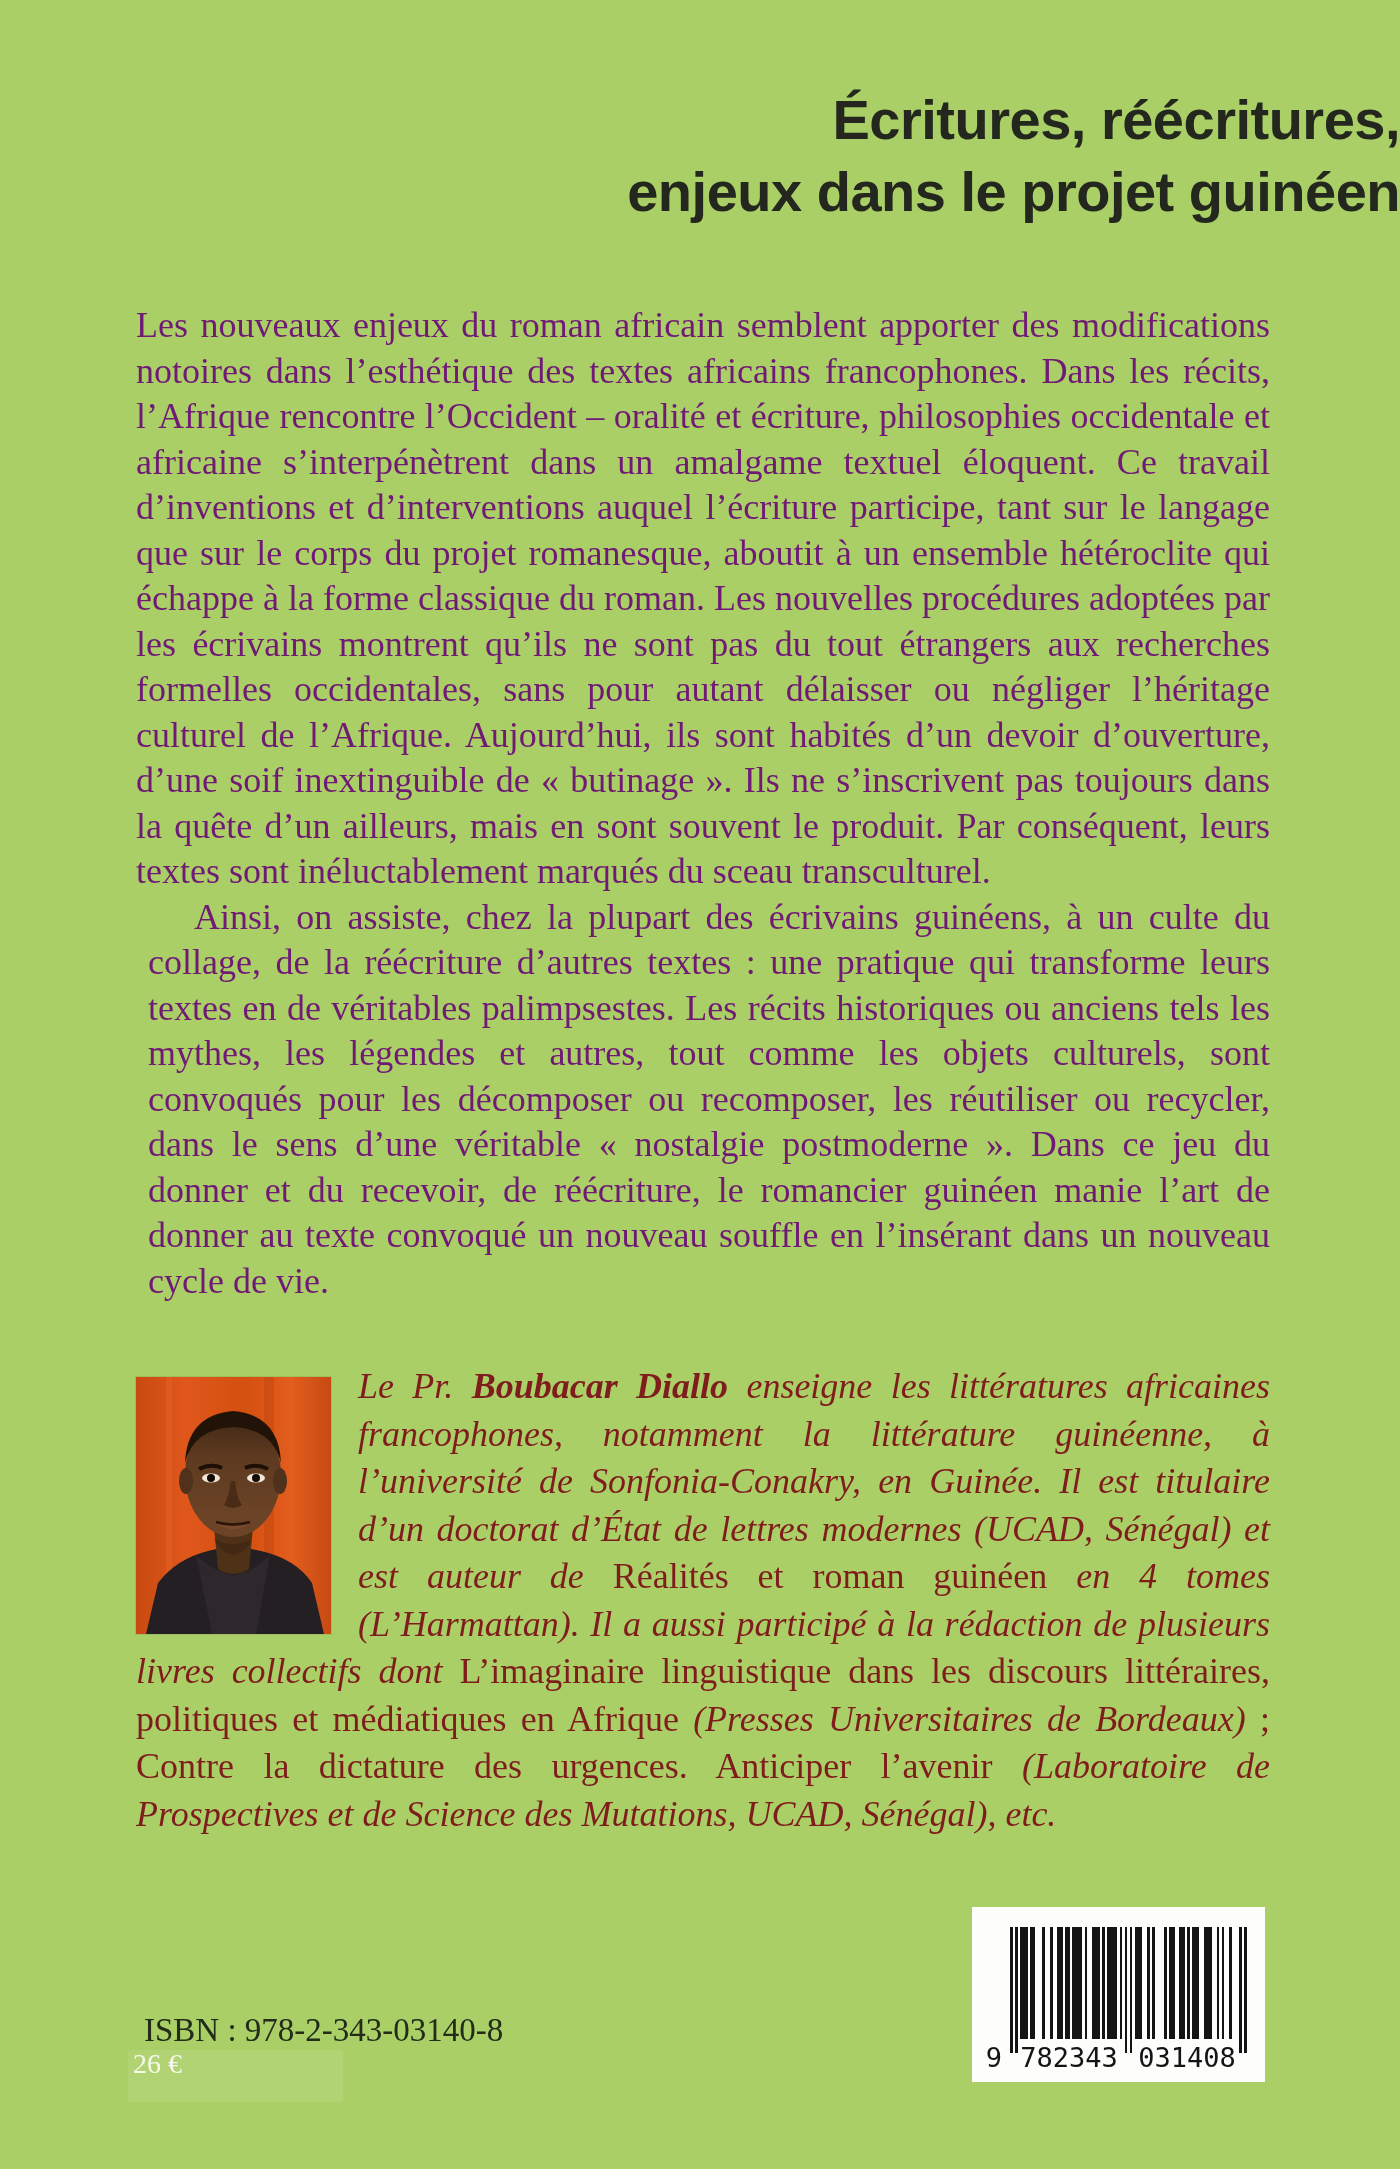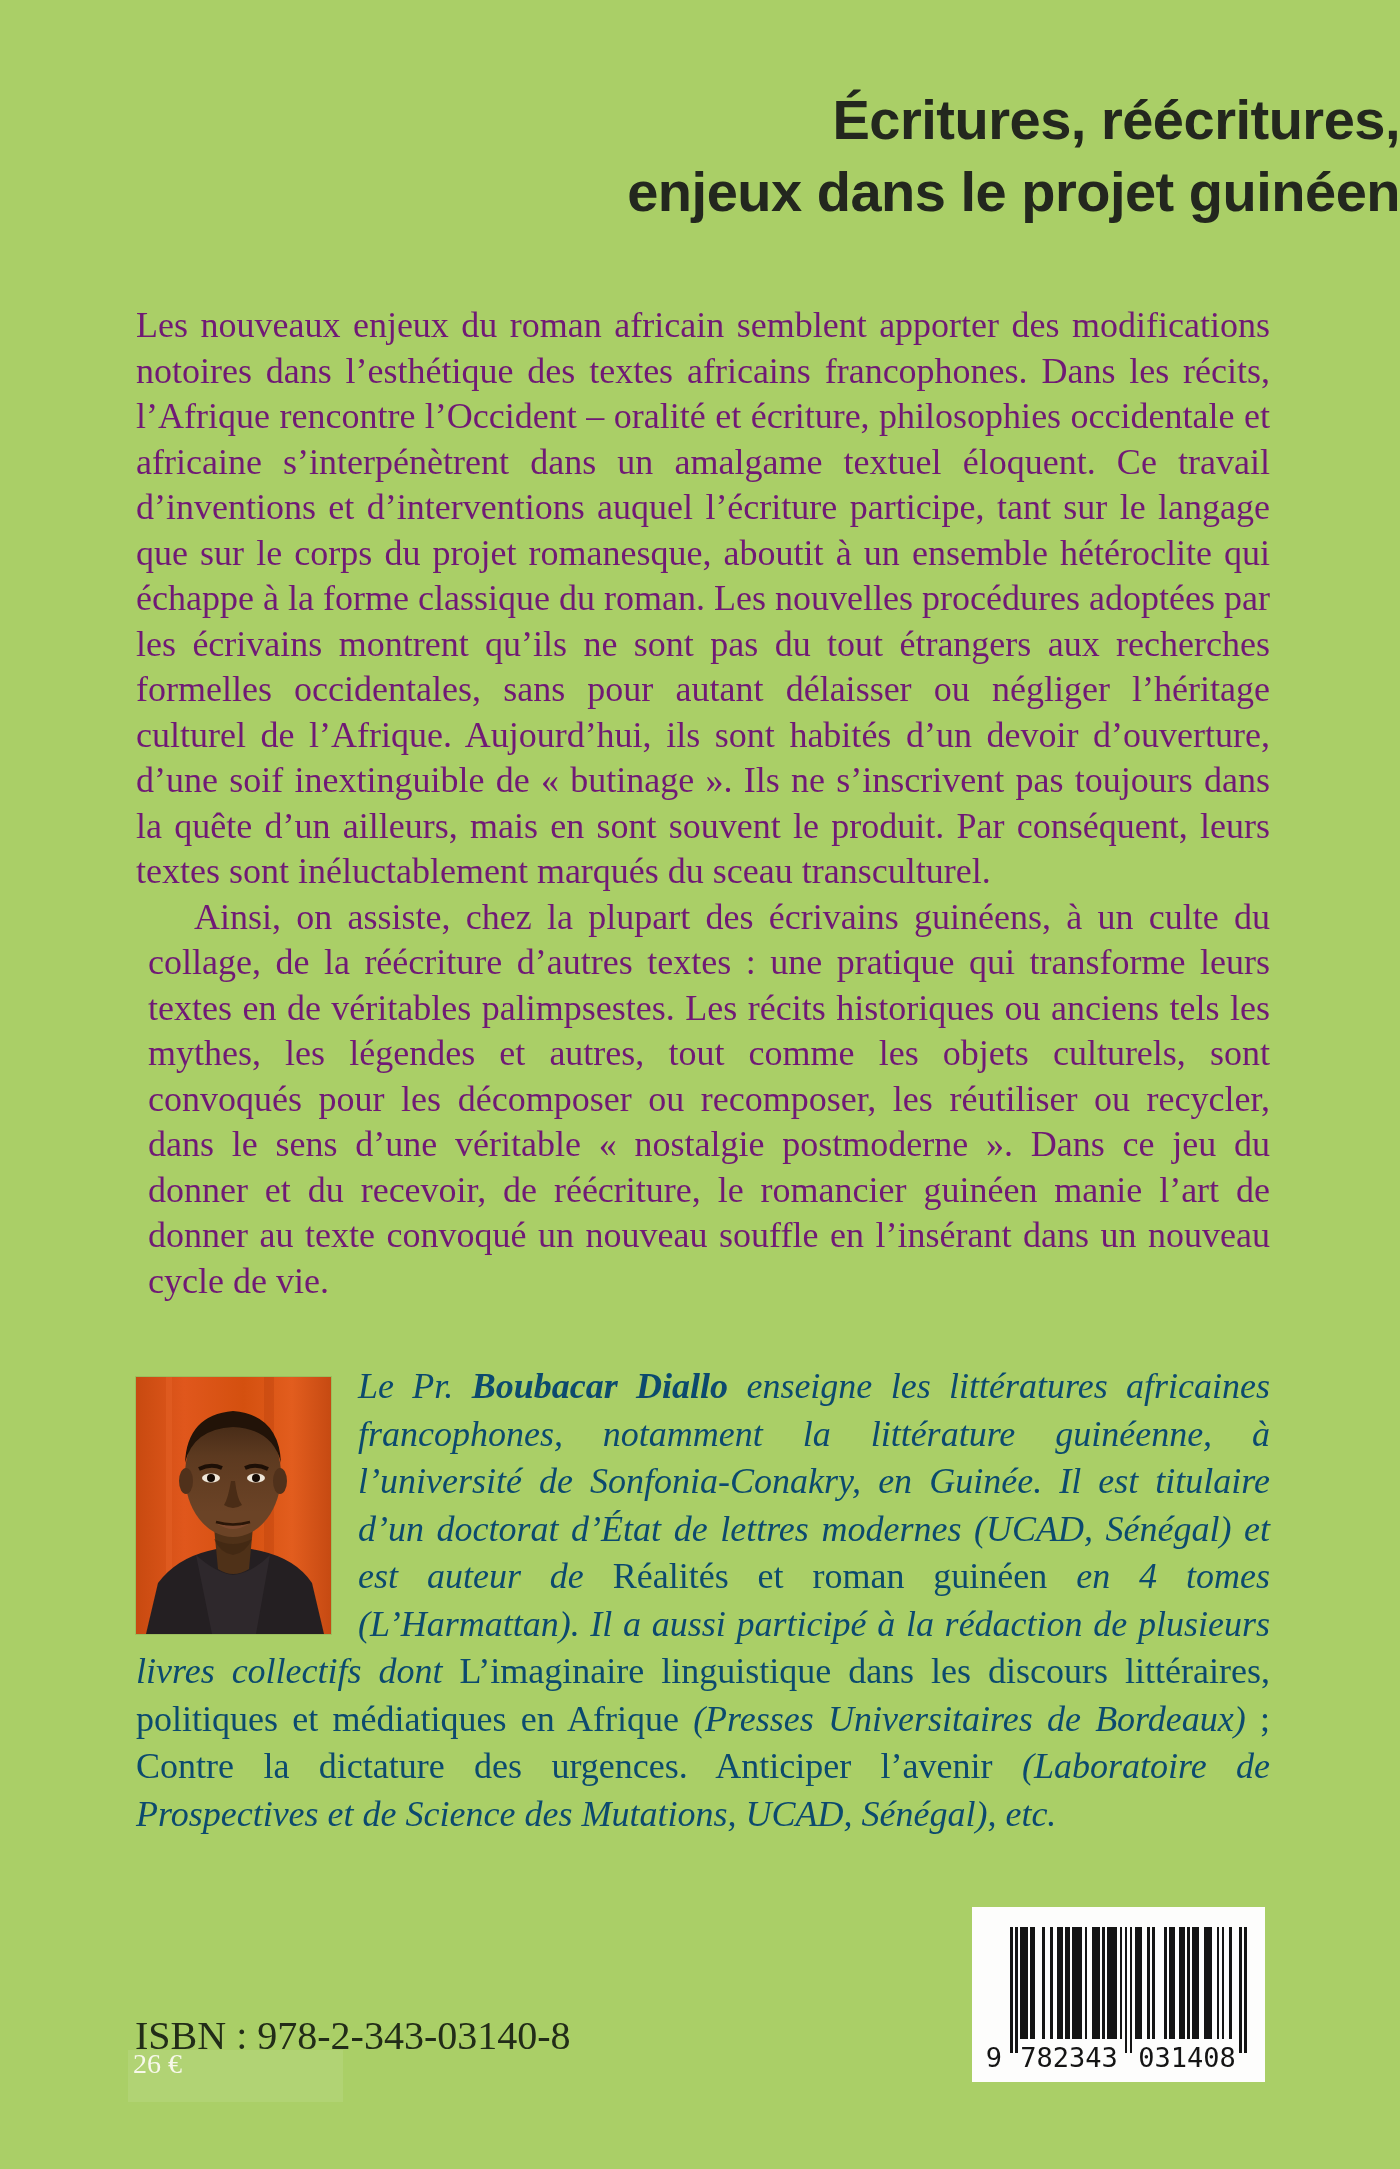--- a/index.html
+++ b/index.html
@@ -45,41 +45,41 @@
   .synopsis p.para2 { text-indent: 46px; margin-left: 12px; }
   
   .bio {
     position: absolute;
     top: 1363px;
     left: 136px;
     width: 1134px;
     font-family: "Liberation Serif", serif;
     font-size: 36px;
     line-height: 47.5px;
-    color: #0c4a6e;
+    color: #7f1d1d;
     text-align: justify;
   }
   .photo {
     float: left;
     width: 195px;
     height: 257px;
     margin: 14px 27px 10px 0;
     box-shadow: 0 0 0 1px rgba(0,0,0,0.08);
   }
   .photo svg { display: block; width: 195px; height: 257px; }
   .seg-italic { font-style: italic; }
   .seg-bold-italic { font-style: italic; font-weight: 700; }
   .seg-roman { font-style: normal; }
   
   .isbn {
     position: absolute;
-    left: 135px;
+    left: 144px;
     top: 2012px;
     font-family: "Liberation Serif", serif;
-    font-size: 40px;
+    font-size: 33px;
     color: #222c18;
     white-space: nowrap;
   }
   .price-halo {
     position: absolute;
     left: 128px;
     top: 2050px;
     width: 215px;
     height: 52px;
     background: rgba(255,255,255,0.09);

